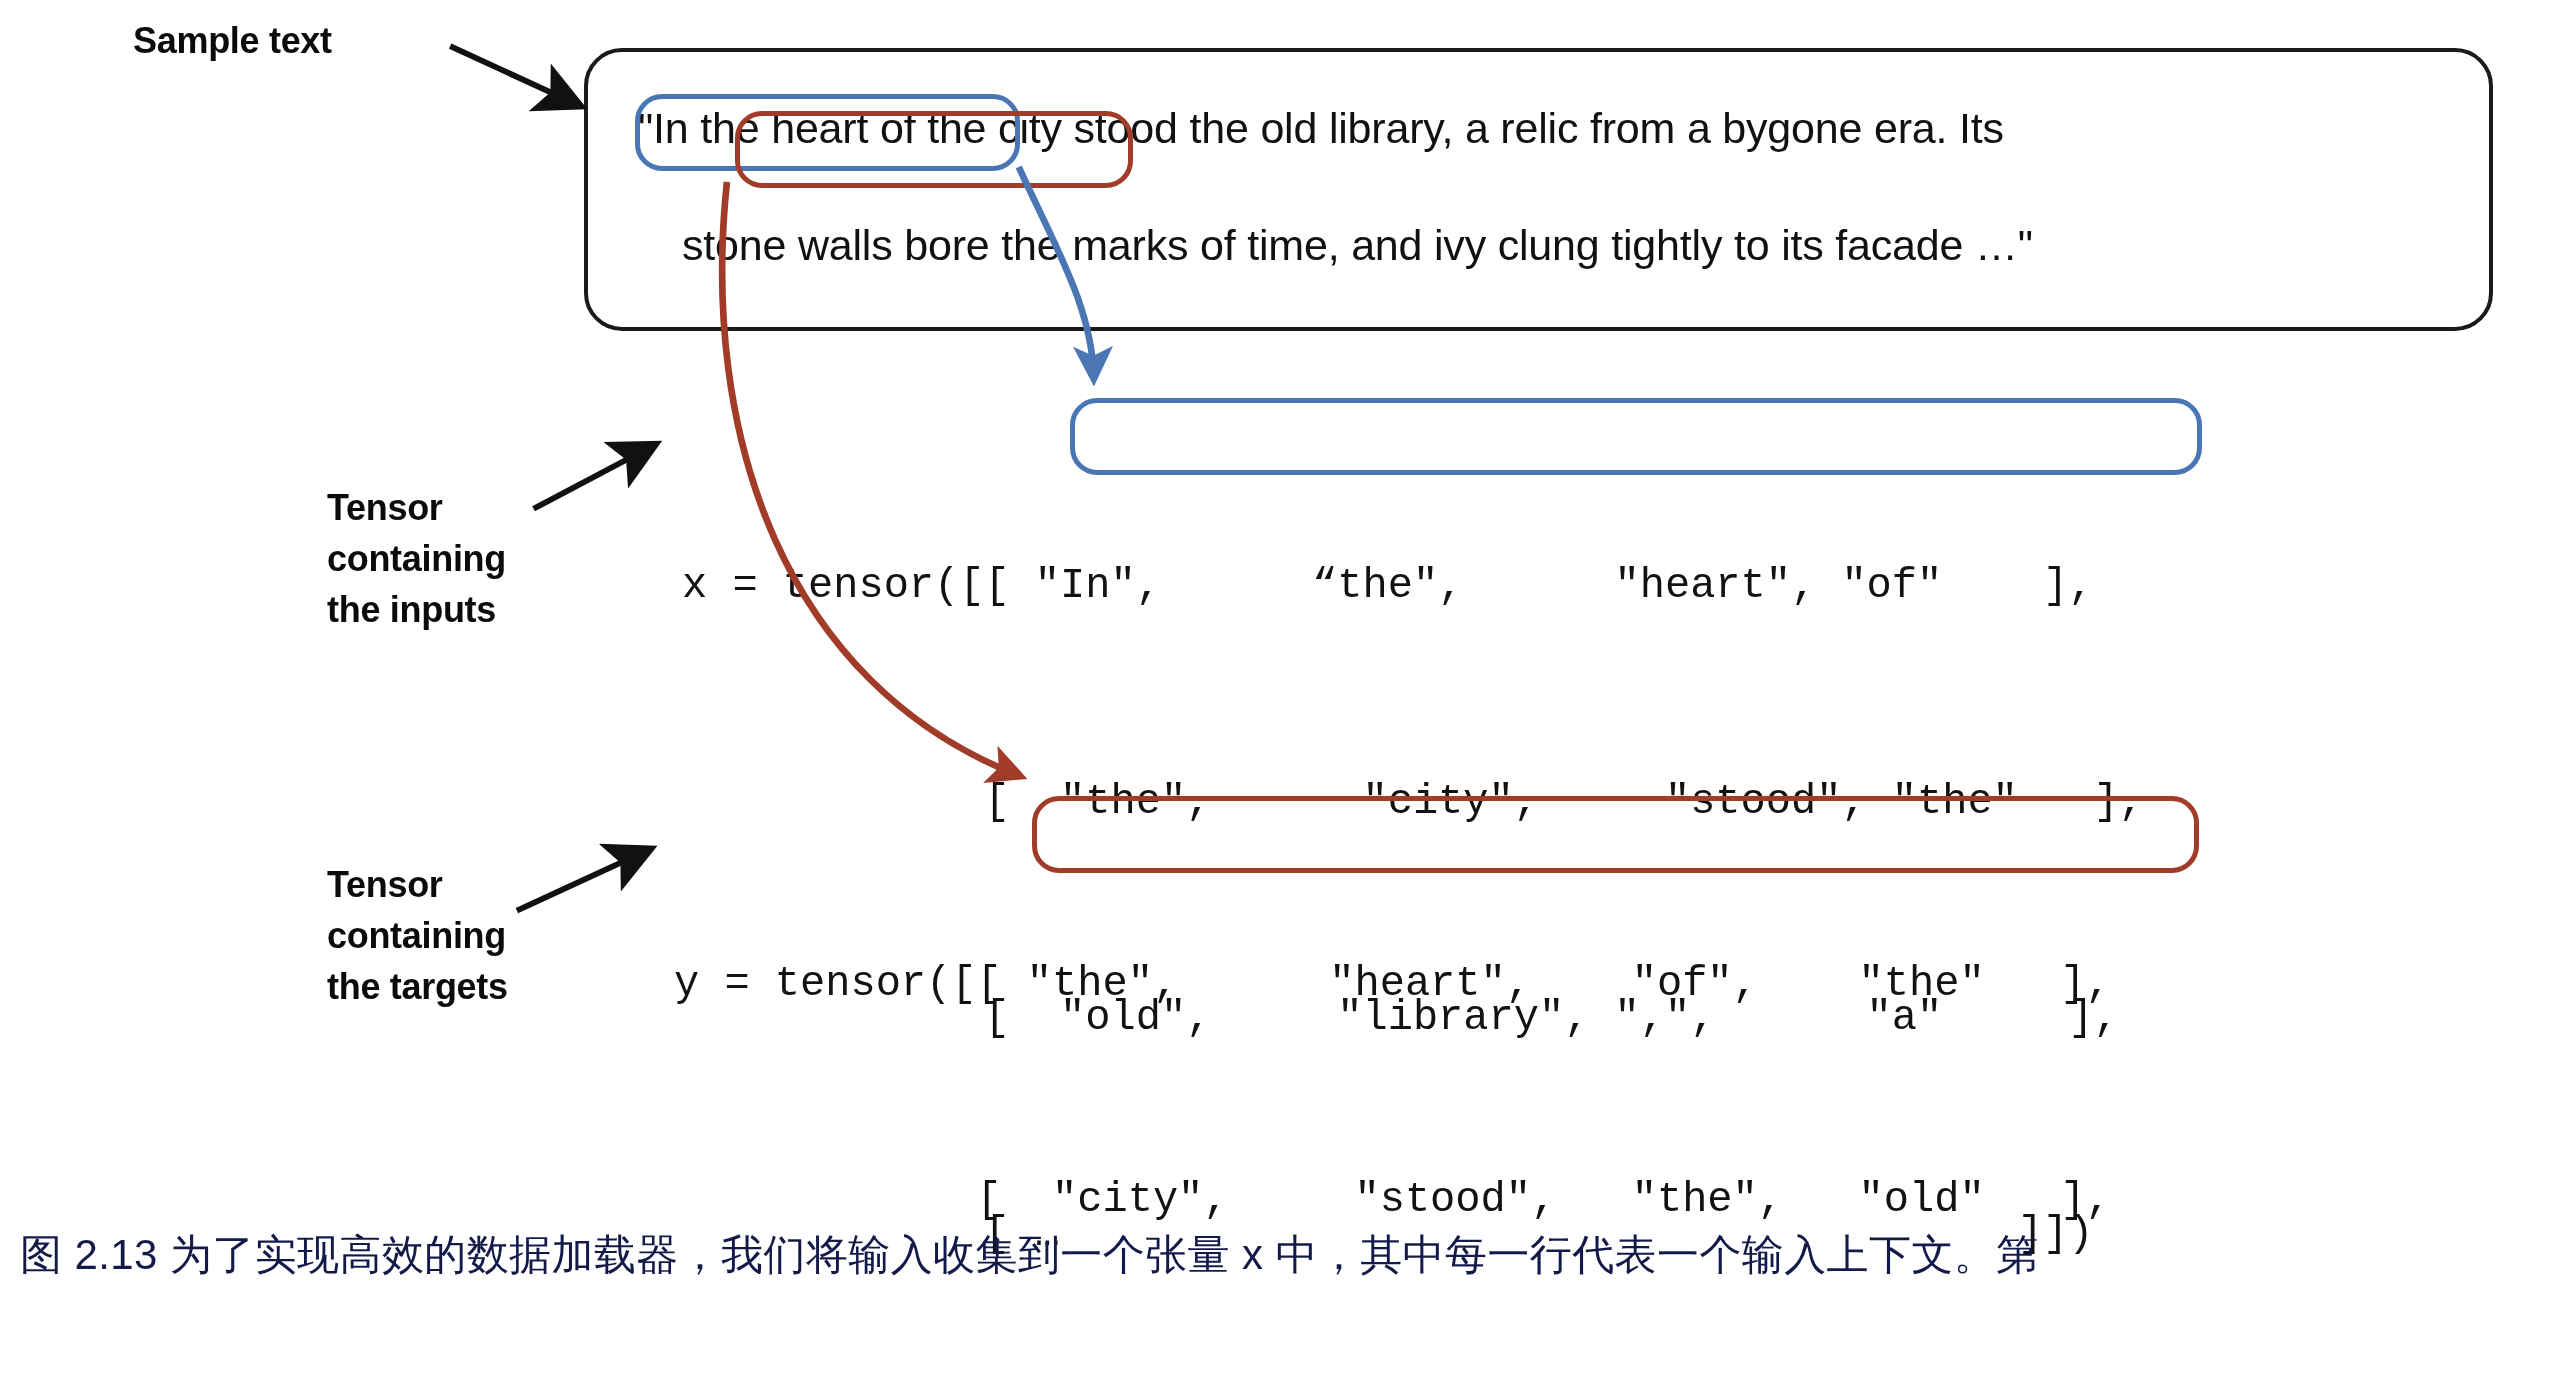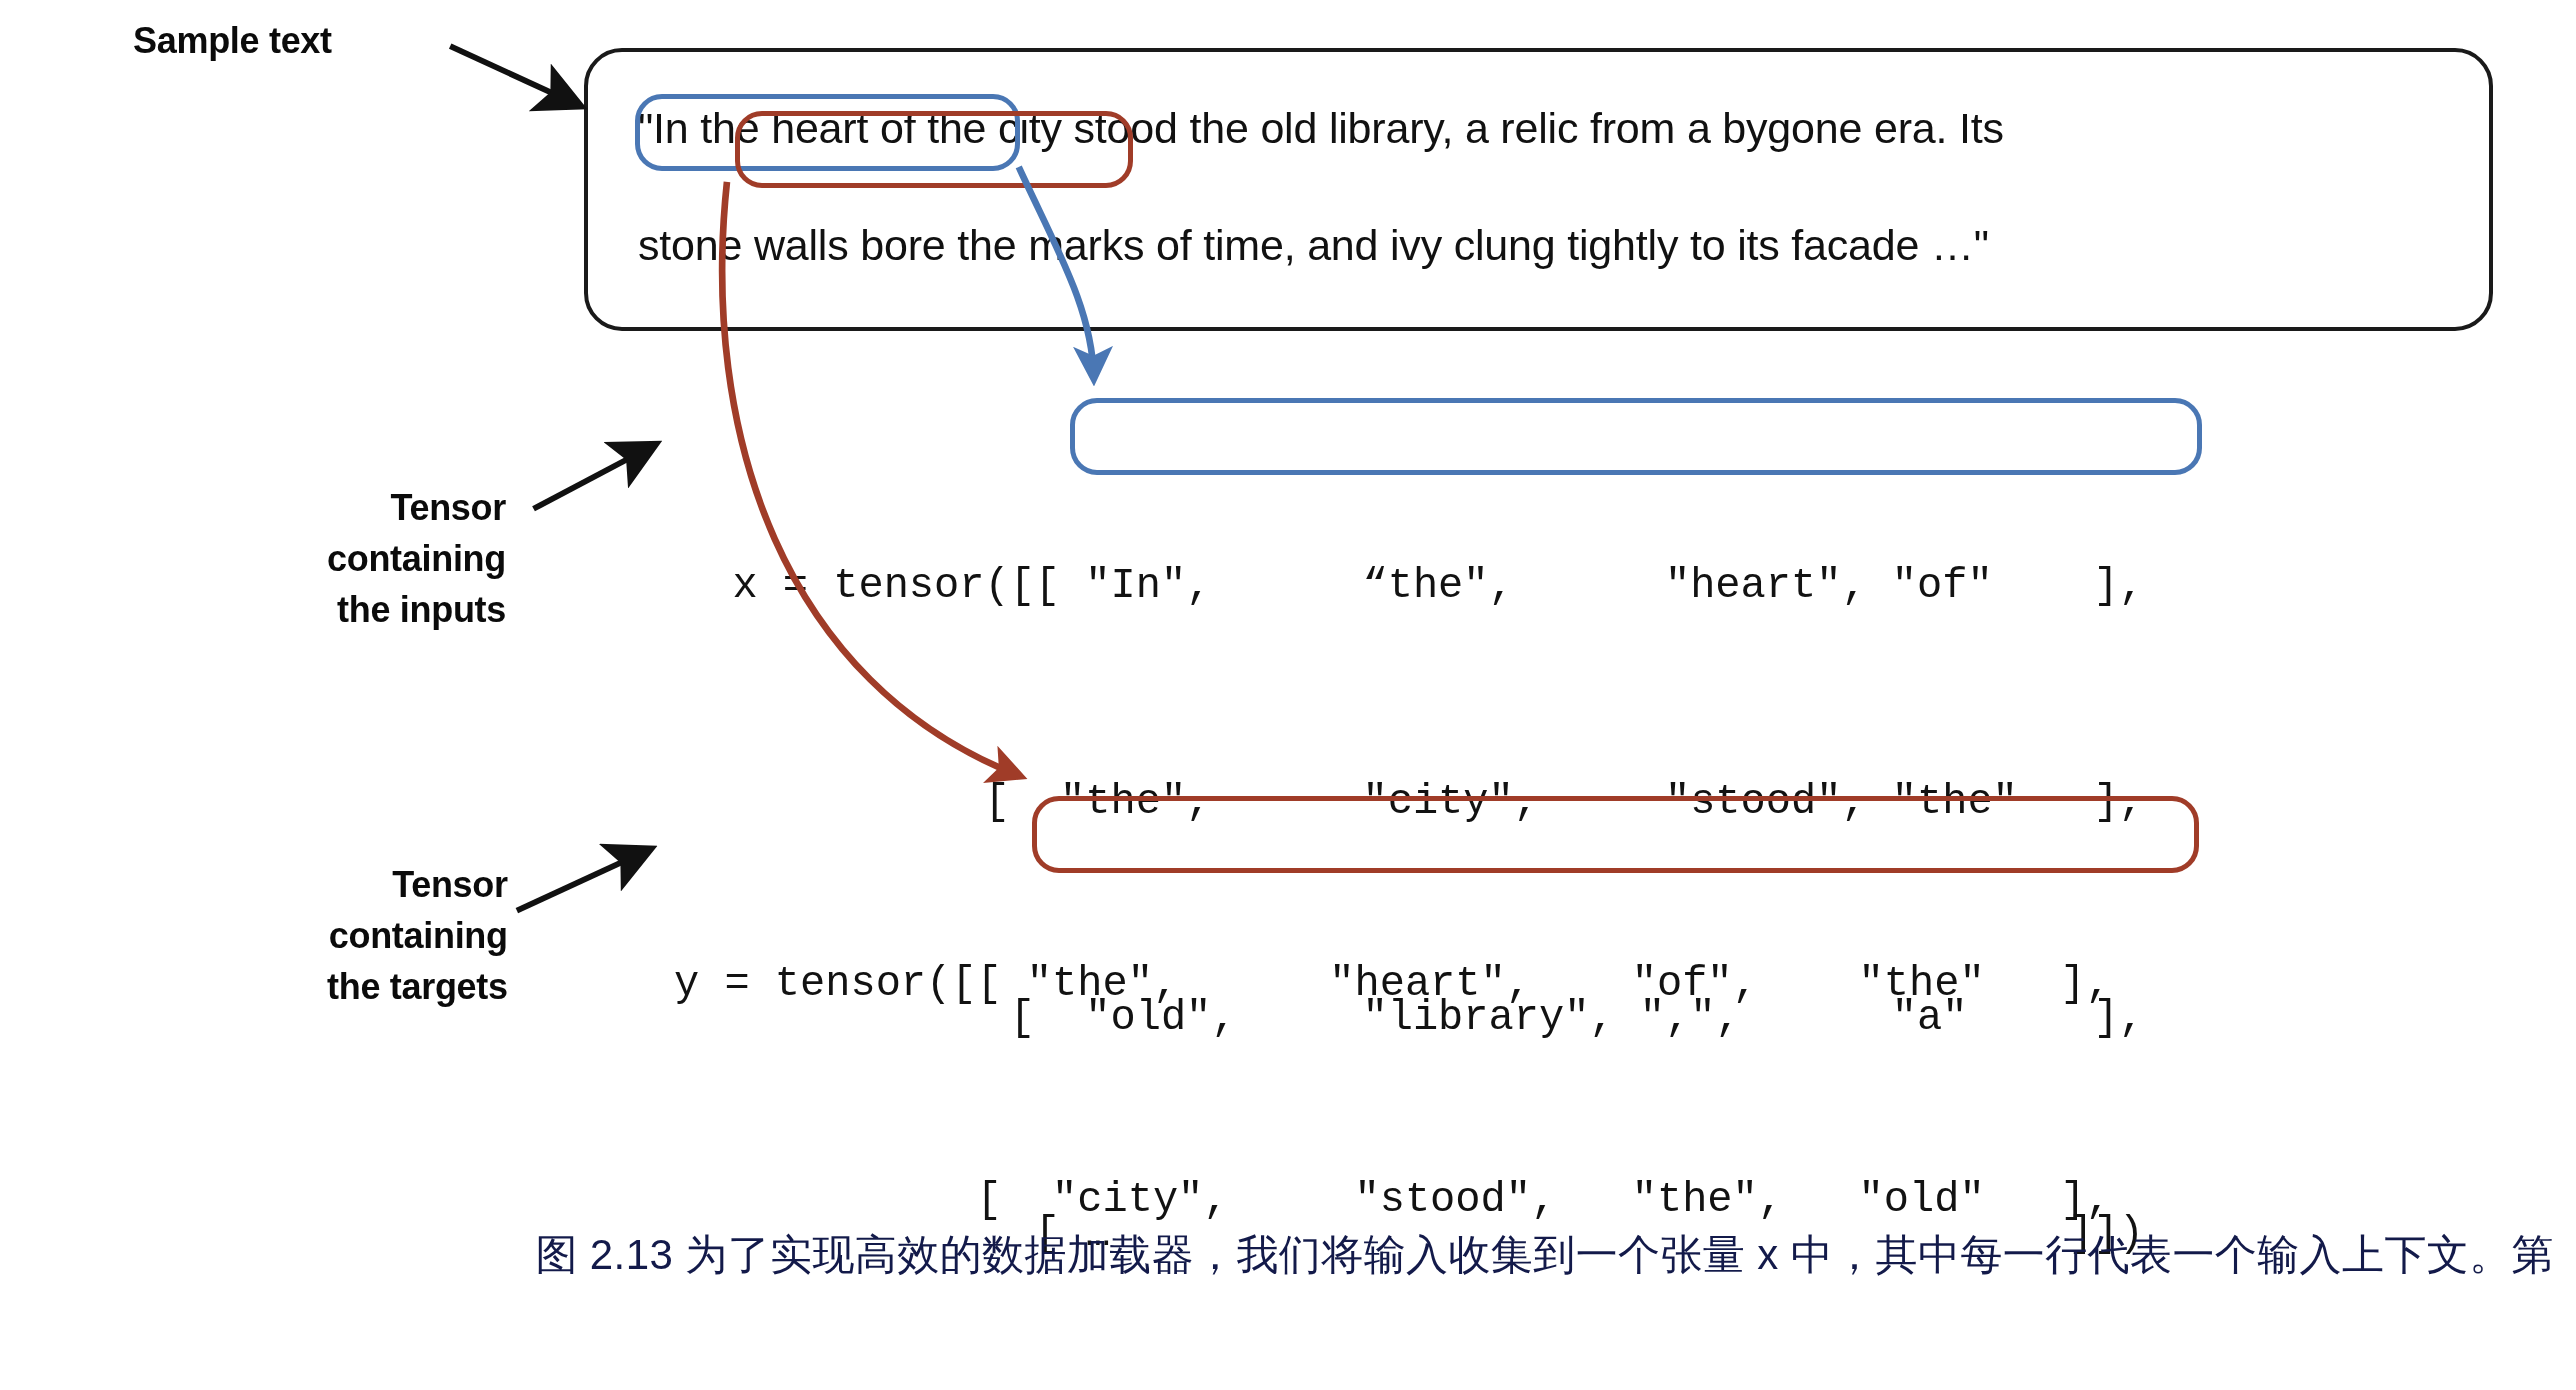--- a/index.html
+++ b/index.html
@@ -12,21 +12,20 @@
     height: 1391px;
     position: relative;
     overflow: hidden;
     font-family: "Liberation Sans", sans-serif;
     -webkit-font-smoothing: antialiased;
   }
 
   #stage {
     position: absolute;
     inset: 0;
-    text-align: right;
   }
 
   
   .abs { position: absolute; }
 
   
   .callout {
     font-family: "Liberation Sans", sans-serif;
     font-weight: bold;
     color: #0b0b0b;
@@ -51,21 +50,21 @@
   .sample-line {
     position: absolute;
     left: 50px;
     font-family: "Liberation Sans", sans-serif;
     font-size: 43px;
     color: #111111;
     white-space: pre;
     letter-spacing: -0.2px;
   }
   #sample-line-1 { top: 52px; }
-  #sample-line-2 { top: 169px; }
+  #sample-line-2 { top: 169px; margin-left: 44px; }
 
   
   .pill {
     border-radius: 27px;
     box-sizing: border-box;
     background: transparent;
   }
   .pill-blue { border: 5.8px solid #4a77b4; }
   .pill-red  { border: 5.8px solid #a03c28; }
 

